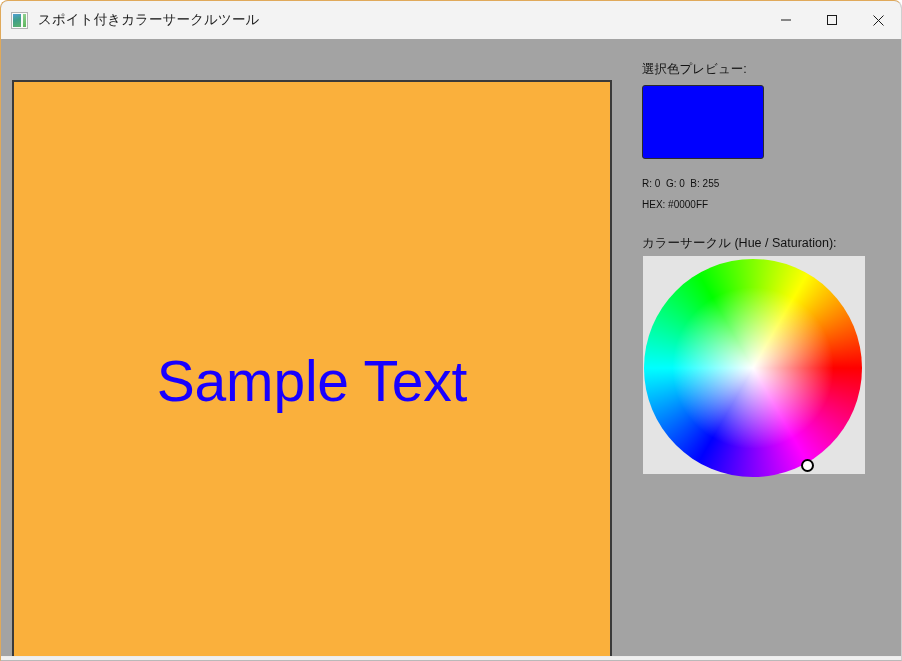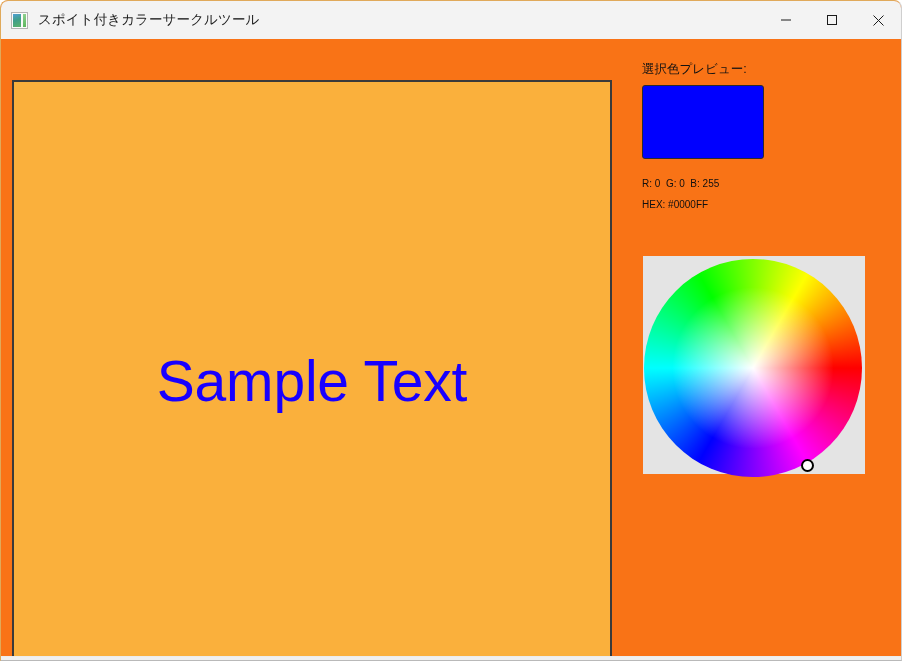--- a/index.html
+++ b/index.html
@@ -13,21 +13,21 @@
     overflow: hidden;
     font-family: "Liberation Sans", "DejaVu Sans", sans-serif;
   }
 
   
   #app-window {
     position: absolute;
     left: 0; top: 0;
     width: 902px;
     height: 661px;
-    background: #f97316;
+    background: #a3a3a3;
     box-sizing: border-box;
     border-left: 1px solid #e0a95a;
     border-right: 1px solid #cfcfcf;
     border-bottom: 1px solid #b9b9b9;
     border-top: 1px solid #e0a95a;
     border-top-left-radius: 8px;
     border-top-right-radius: 8px;
     overflow: hidden;
   }
 
@@ -259,20 +259,21 @@
 
   <div id="side-panel">
 
     <div class="panel-label" id="preview-label">選択色プレビュー:</div>
 
     <div id="color-swatch" style="background: rgb(0, 0, 255);"></div>
 
     <div id="rgb-text">R: 0  G: 0  B: 255</div>
     <div id="hex-text">HEX: #0000FF</div>
 
+    <div class="panel-label" id="wheel-label">カラーサークル (Hue / Saturation):</div>
 
     <div id="wheel-box" style="background: rgb(228, 228, 228);">
       <div id="color-wheel"></div>
       <div id="wheel-marker"></div>
     </div>
   </div>
 
   <div id="bottom-edge"></div>
 </div>
 

